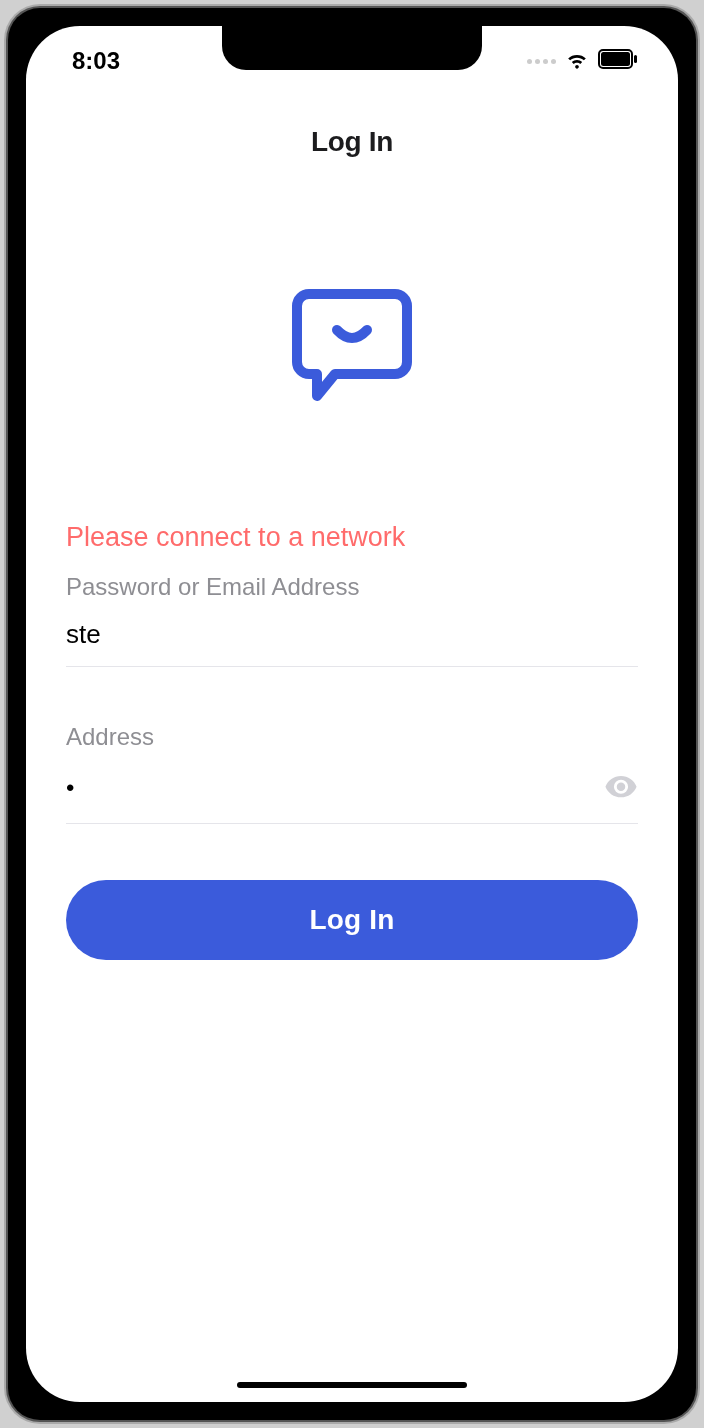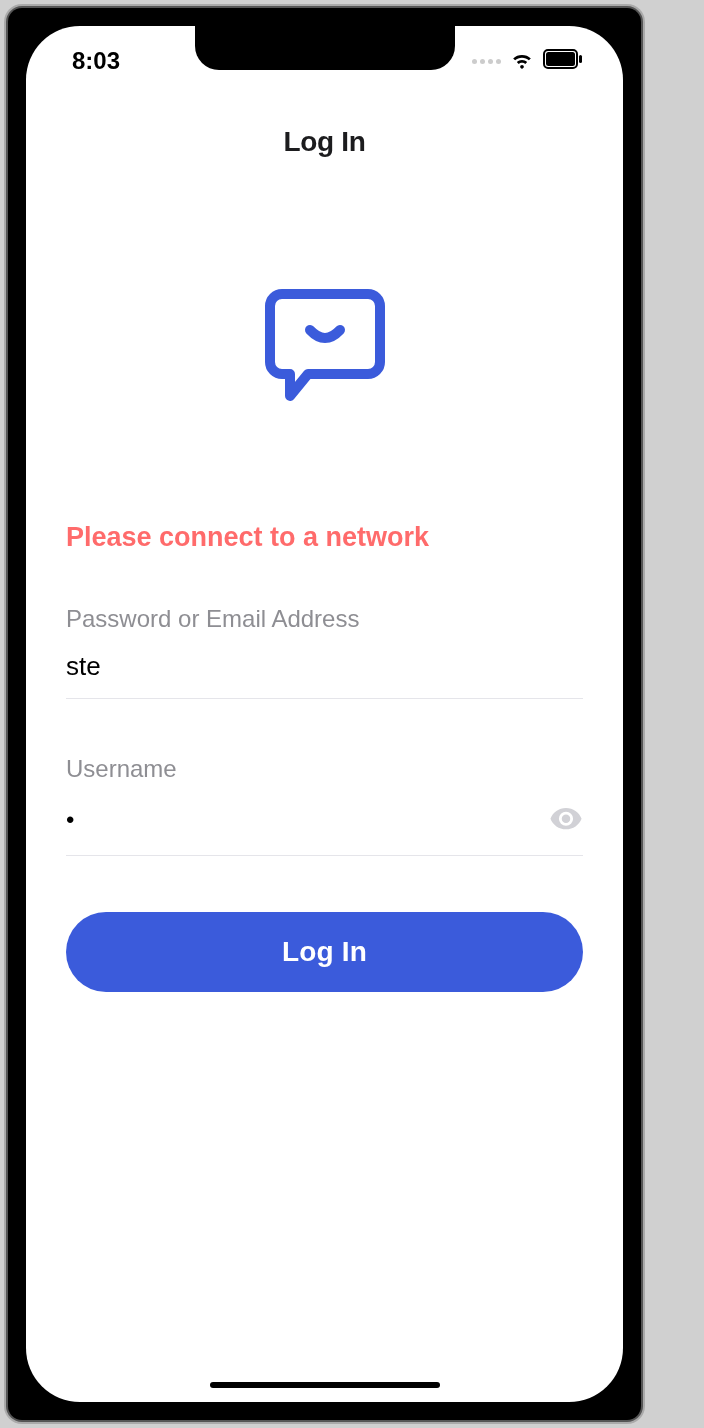--- a/index.html
+++ b/index.html
@@ -9,24 +9,24 @@
       background: #d0d0d0;
       font-family: -apple-system, BlinkMacSystemFont, 'Segoe UI', Helvetica, Arial, sans-serif;
       overflow: hidden;
     }
 
     
     .phone-frame {
       position: absolute;
       top: 8px;
       left: 8px;
-      width: 633px;
+      width: 688px;
       height: 1412px;
       background: #000;
-      border-radius: 14px;
+      border-radius: 32px;
       box-shadow: 0 0 0 2px #555, 0 0 0 4px #aaa;
     }
     .screen {
       position: absolute;
       top: 18px;
       left: 18px;
       right: 18px;
       bottom: 18px;
       background: #fff;
       border-radius: 54px;
@@ -99,22 +99,22 @@
       justify-content: center;
       align-items: center;
       margin-top: 120px;
       margin-bottom: 110px;
     }
 
     
     .error-message {
       color: #ff6b6b;
       font-size: 27px;
-      font-weight: 700;
-      margin-bottom: 52px;
+      font-weight: 400;
+      margin-bottom: 20px;
     }
 
     
     .field {
       margin-bottom: 56px;
     }
     .field-label {
       color: #8e8e93;
       font-size: 24px;
       font-weight: 400;
@@ -220,21 +220,21 @@
       <div class="error-message">Please connect to a network</div>
 
       <div class="field">
         <div class="field-label">Password or Email Address</div>
         <div class="input-row">
           <input class="input" type="text" value="ste" style="">
         </div>
       </div>
 
       <div class="field">
-        <div class="field-label">Username</div>
+        <div class="field-label">Address</div>
         <div class="input-row">
           <input class="input pwd-input" type="text" value="•" style="">
           <span class="eye-icon-wrap">
             <span>
               <svg viewBox="0 0 24 24" width="34" height="34" fill="currentColor">
                 <path d="M12 5c-5 0-9.27 3.11-11 7.5C2.73 16.89 7 20 12 20s9.27-3.11 11-7.5C21.27 8.11 17 5 12 5zm0 12.5A5 5 0 1 1 12 7.5a5 5 0 0 1 0 10zm0-8A3 3 0 1 0 12 15.5 3 3 0 0 0 12 9.5z"></path>
               </svg>
             </span>
           </span>
         </div>

